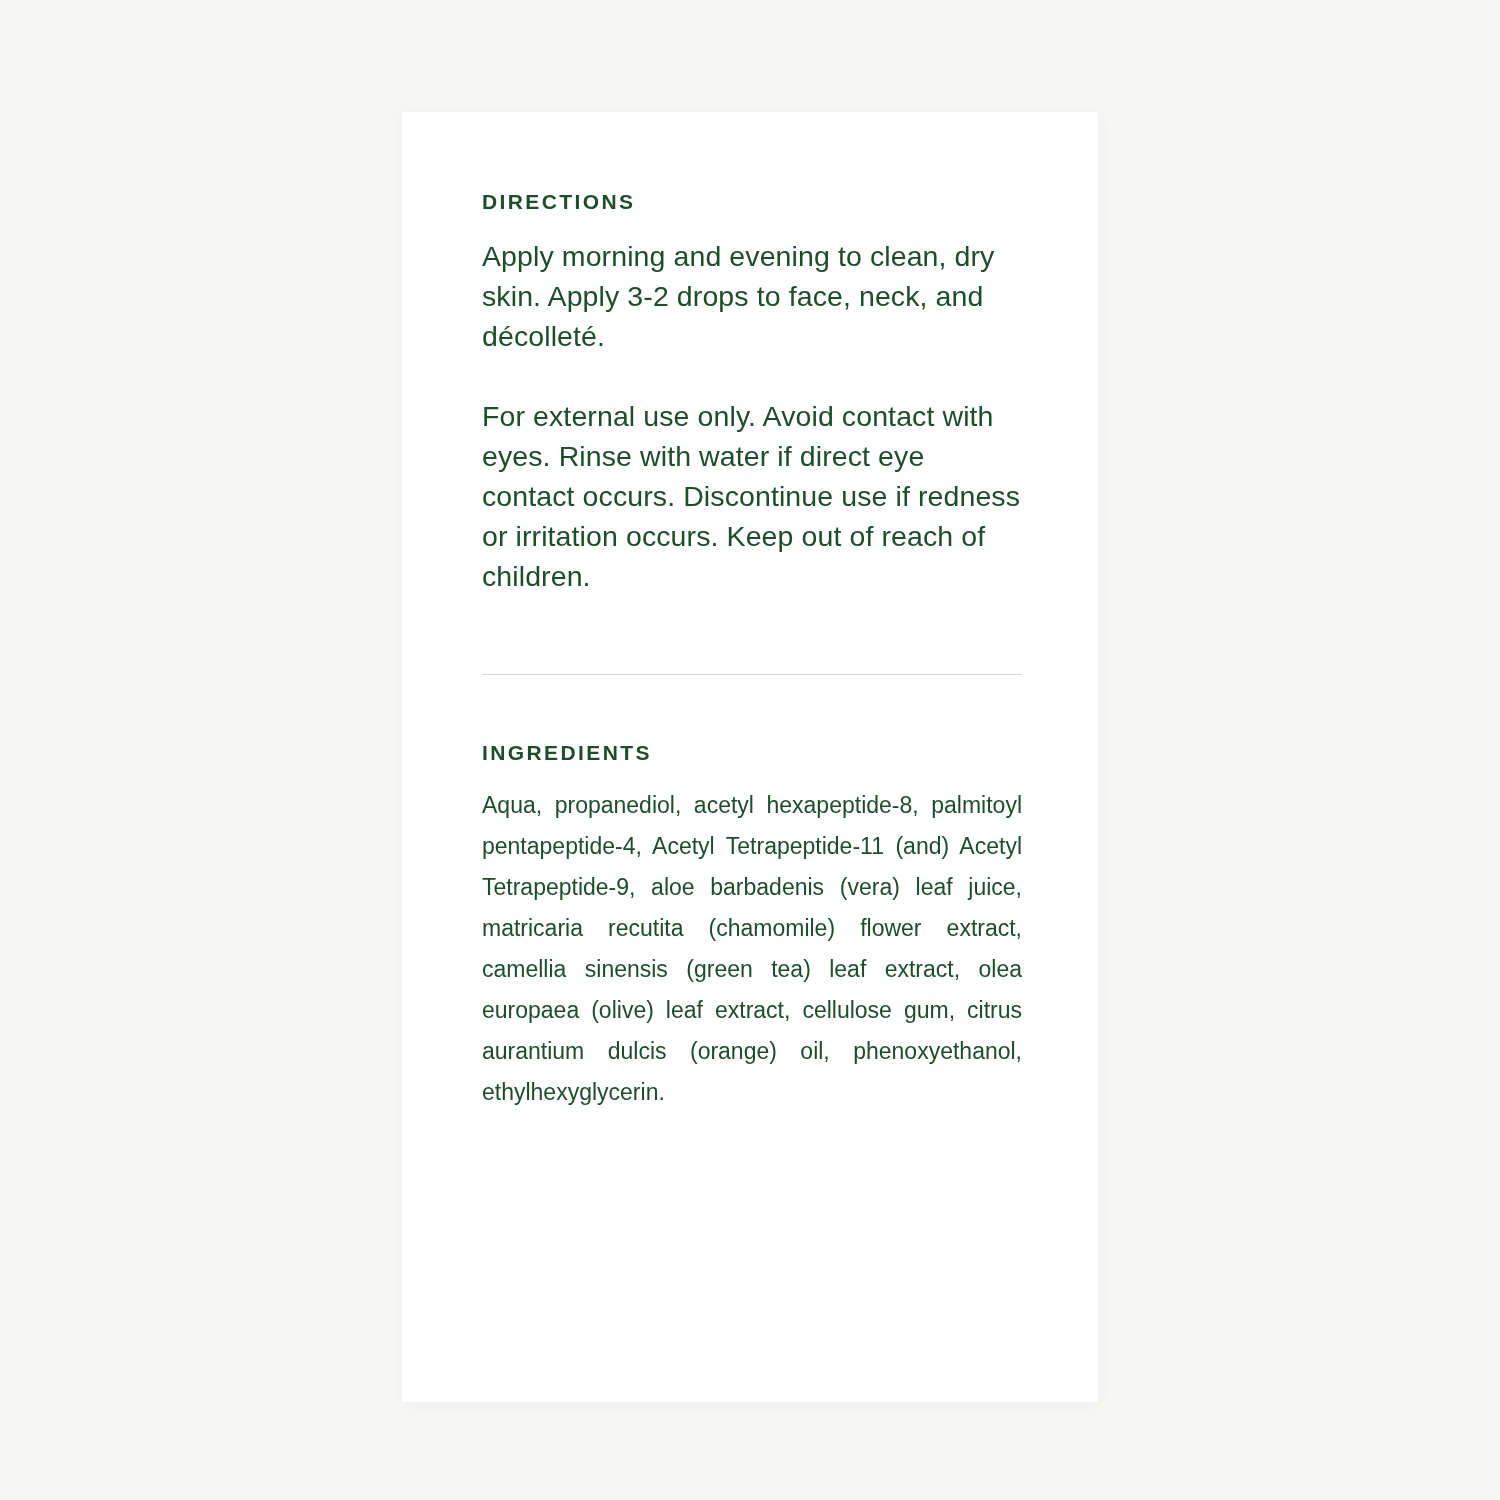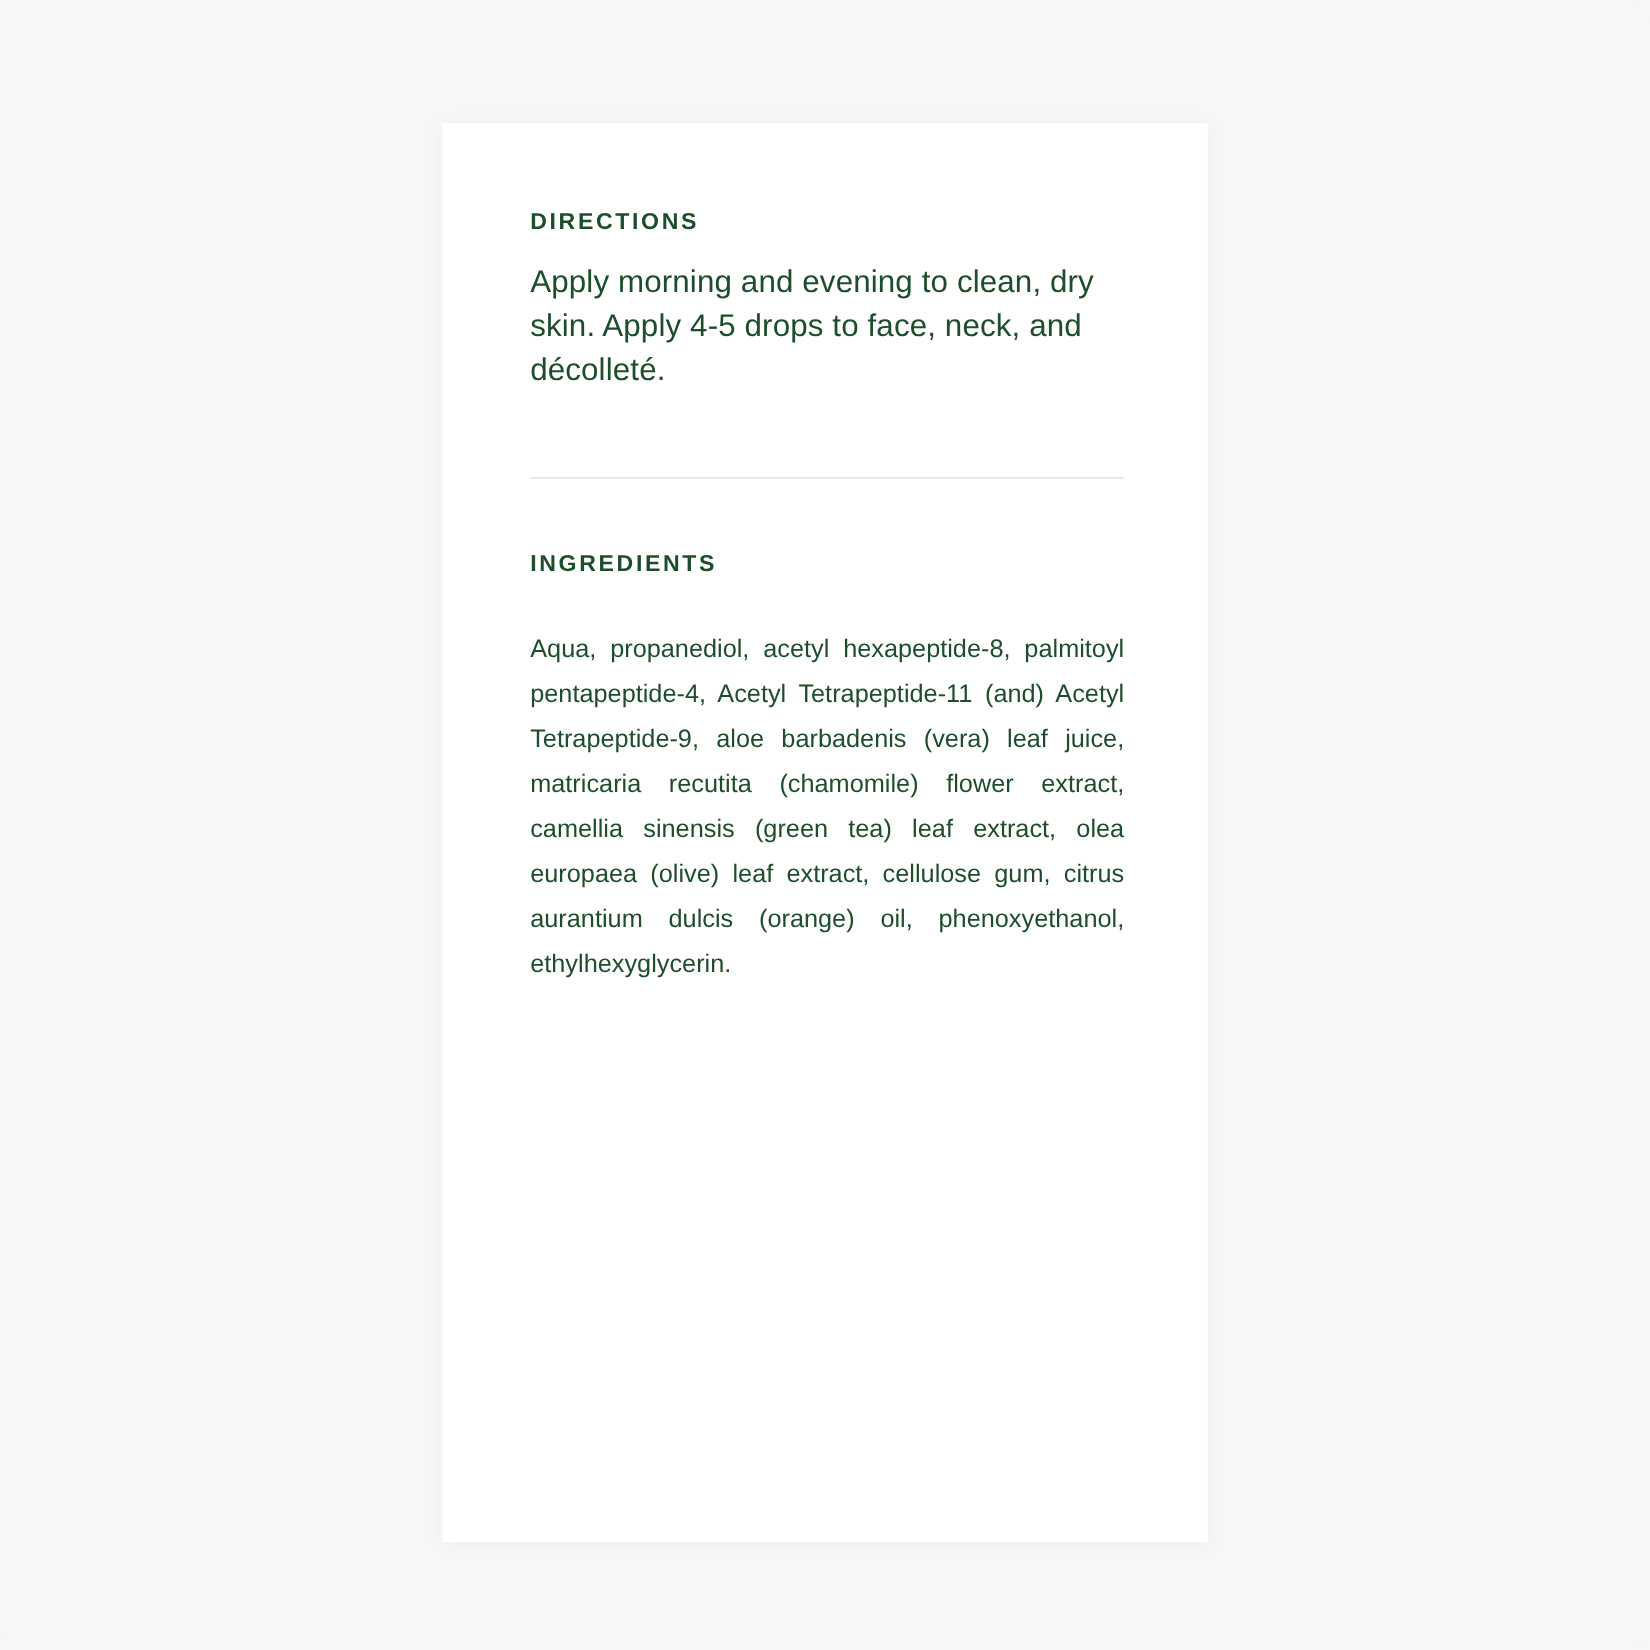--- a/index.html
+++ b/index.html
@@ -70,33 +70,34 @@
   .ingredients-text {
     color: #1d4d2b;
     font-size: 23px;
     line-height: 41px;
     margin: 0;
     text-align: justify;
     text-justify: inter-word;
   }
 
   .heading-ingredients {
-    margin-bottom: 44px;
+    margin-bottom: 20px;
   }
 </style>
 </head>
 <body>
 
 <div class="stage">
   <div class="label-card">
     <div class="card-inner">
 
       <section>
         <h2 class="section-heading">DIRECTIONS</h2>
-        <p class="body-text">Apply morning and evening to clean, dry skin. Apply 4-5 drops to face, neck, and décolleté.</p>
+        <p class="body-text">Apply morning and evening to clean, dry skin. Apply 3-2 drops to face, neck, and décolleté.</p>
+        <p class="body-text">For external use only. Avoid contact with eyes. Rinse with water if direct eye contact occurs. Discontinue use if redness or irritation occurs. Keep out of reach of children.</p>
       </section>
 
       <div class="divider"></div>
 
       <section class="ingredients-section">
         <h2 class="section-heading heading-ingredients">INGREDIENTS</h2>
         <p class="ingredients-text">Aqua, propanediol, acetyl hexapeptide-8, palmitoyl pentapeptide-4, Acetyl Tetrapeptide-11 (and) Acetyl Tetrapeptide-9, aloe barbadenis (vera) leaf juice, matricaria recutita (chamomile) flower extract, camellia sinensis (green tea) leaf extract, olea europaea (olive) leaf extract, cellulose gum, citrus aurantium dulcis (orange) oil, phenoxyethanol, ethylhexyglycerin.</p>
       </section>
 
     </div>

